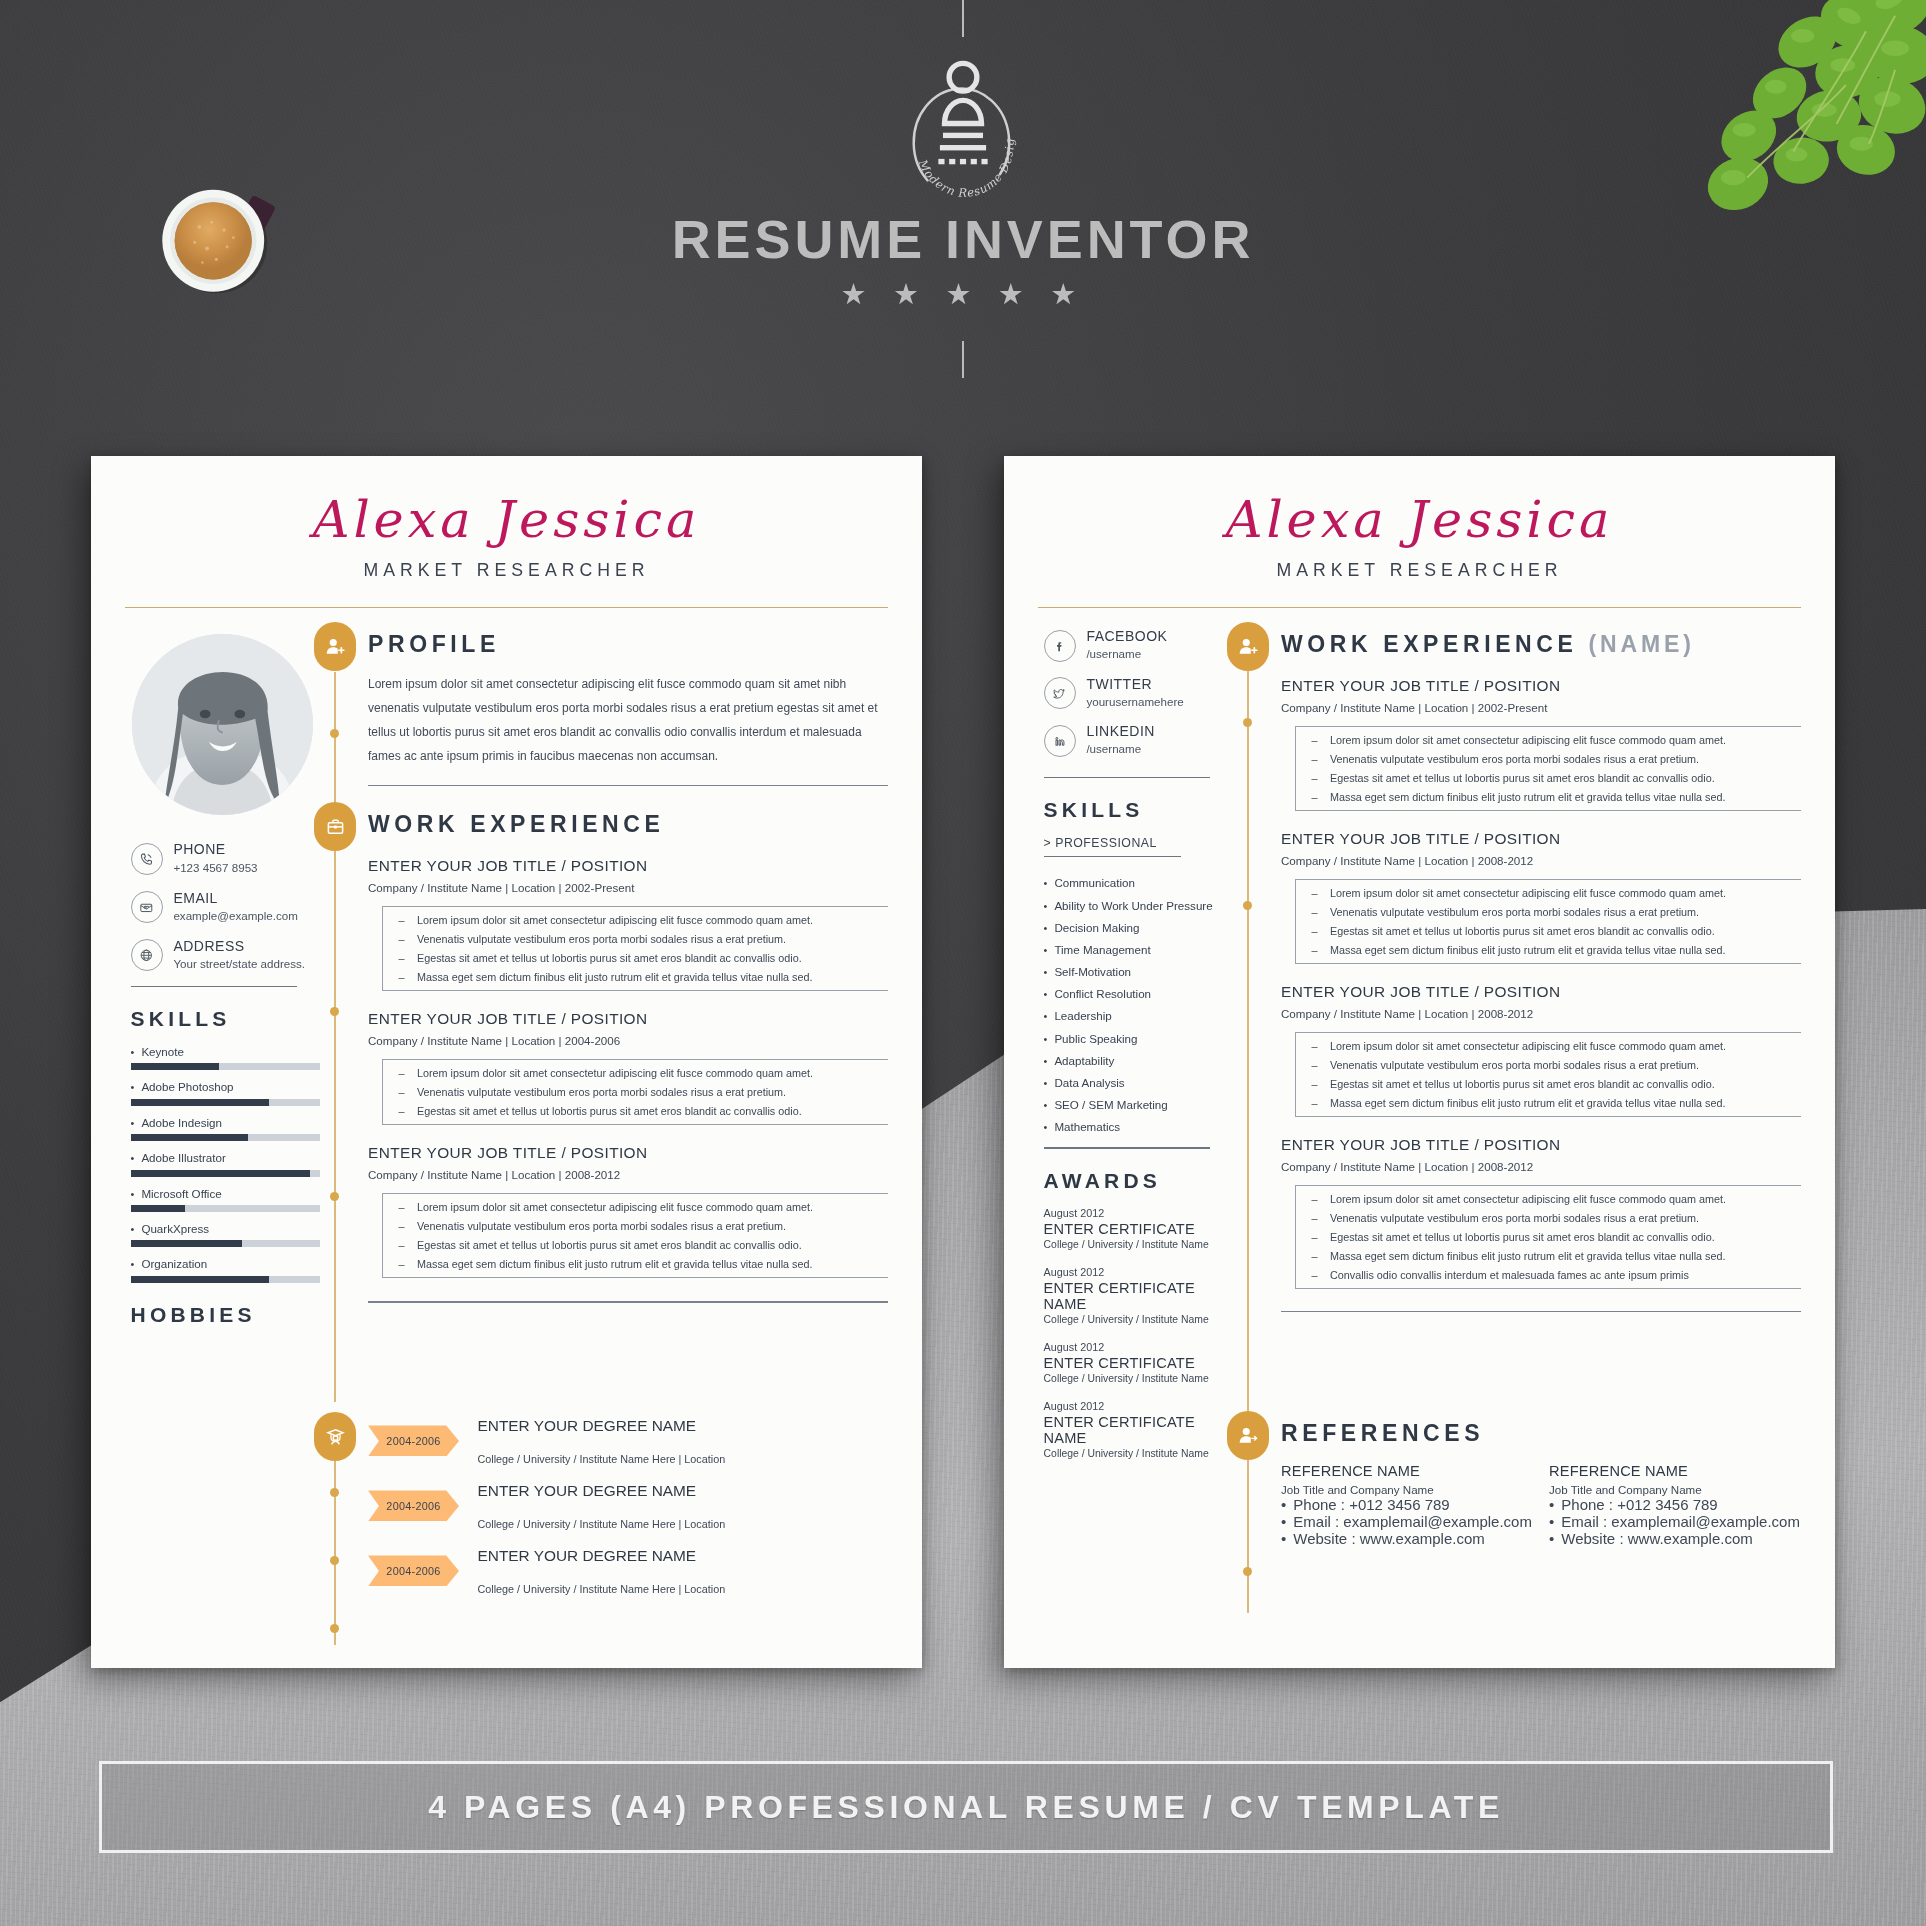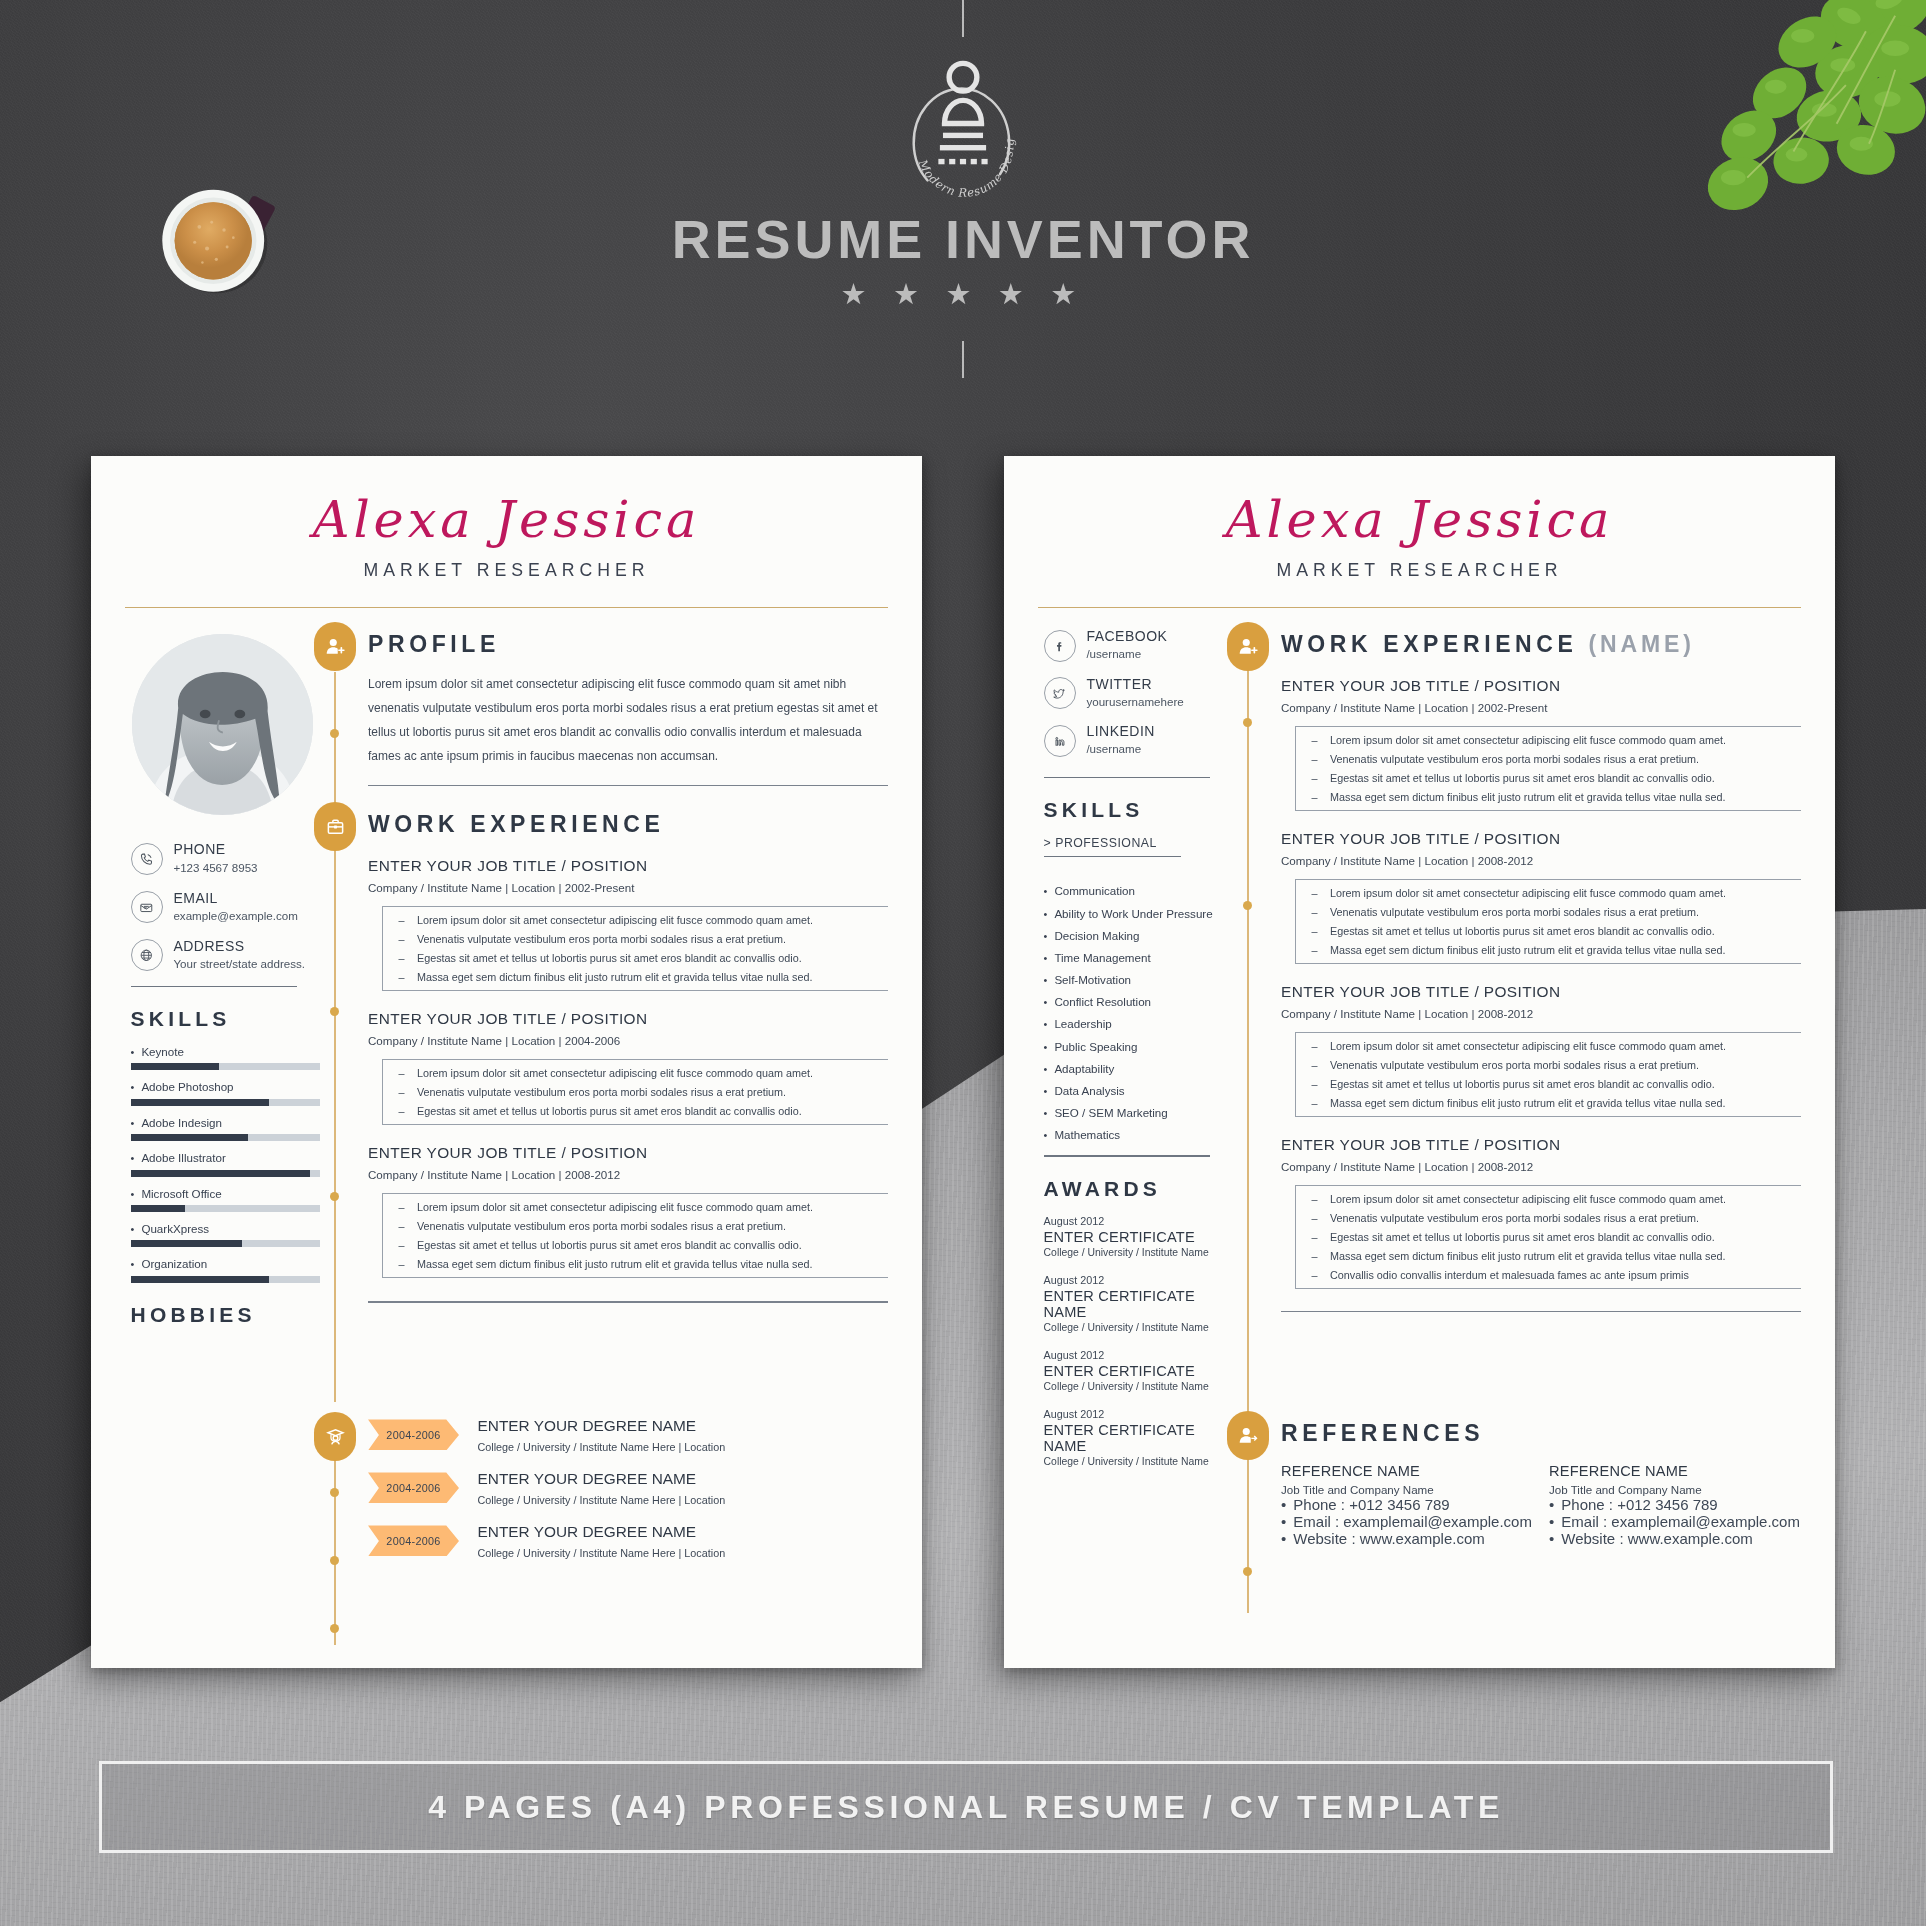--- a/index.html
+++ b/index.html
@@ -179,21 +179,21 @@
 
   
   .edu-row { display: flex; align-items: center; margin-top: 17px; }
   .edu-tag {
     width: 91px; height: 31px; background: #fdba74; color: #3b4451;
     font-size: 10.8px; display:flex; align-items:center; justify-content:center;
     clip-path: polygon(0 0, 86% 0, 100% 50%, 86% 100%, 0 100%, 12% 50%);
     flex: 0 0 91px; margin-right: 18.5px; letter-spacing: 0.3px;
   }
   .edu-deg { font-size: 15.4px; color: #2f3845; }
-  .edu-sub { font-size: 10.8px; color: #3e4856; margin-top: 6px; }
+  .edu-sub { font-size: 10.8px; color: #3e4856; margin-top: 18px; }
 
   
   .aw-item { margin: 0 0 15.4px 4.6px; }
   .aw-date { font-size: 10.8px; color: #3e4856; }
   .aw-name { font-size: 14.6px; color: #2f3845; letter-spacing: 0.2px; margin-top: 2.3px; }
   .aw-sub  { font-size: 10.4px; color: #3e4856; margin-top: 2.3px; }
 
   
   .ref-grid { display: flex; gap: 16px; margin-top: 15.4px; }
   .ref-col { flex: 1; }
@@ -588,21 +588,21 @@
             </div>
           </div>
         </div>
 
         <div class="thin-rule" style="margin-top:20px;"></div>
         <div class="side-head">SKILLS</div>
         <div style="margin-left:4.6px;">
           <div style="font-size:12.3px;color:#3b4451;letter-spacing:0.5px;">&gt; PROFESSIONAL</div>
           <div style="height:1.2px;background:#6e7681;width:137px;margin-top:6.2px;"></div>
         </div>
-        <div id="p2-skills" style="margin-top:27px;">
+        <div id="p2-skills" style="margin-top:19px;">
             <div class="hob-item">Communication</div>
             <div class="hob-item">Ability to Work Under Pressure</div>
             <div class="hob-item">Decision Making</div>
             <div class="hob-item">Time Management</div>
             <div class="hob-item">Self-Motivation</div>
             <div class="hob-item">Conflict Resolution</div>
             <div class="hob-item">Leadership</div>
             <div class="hob-item">Public Speaking</div>
             <div class="hob-item">Adaptability</div>
             <div class="hob-item">Data Analysis</div>

